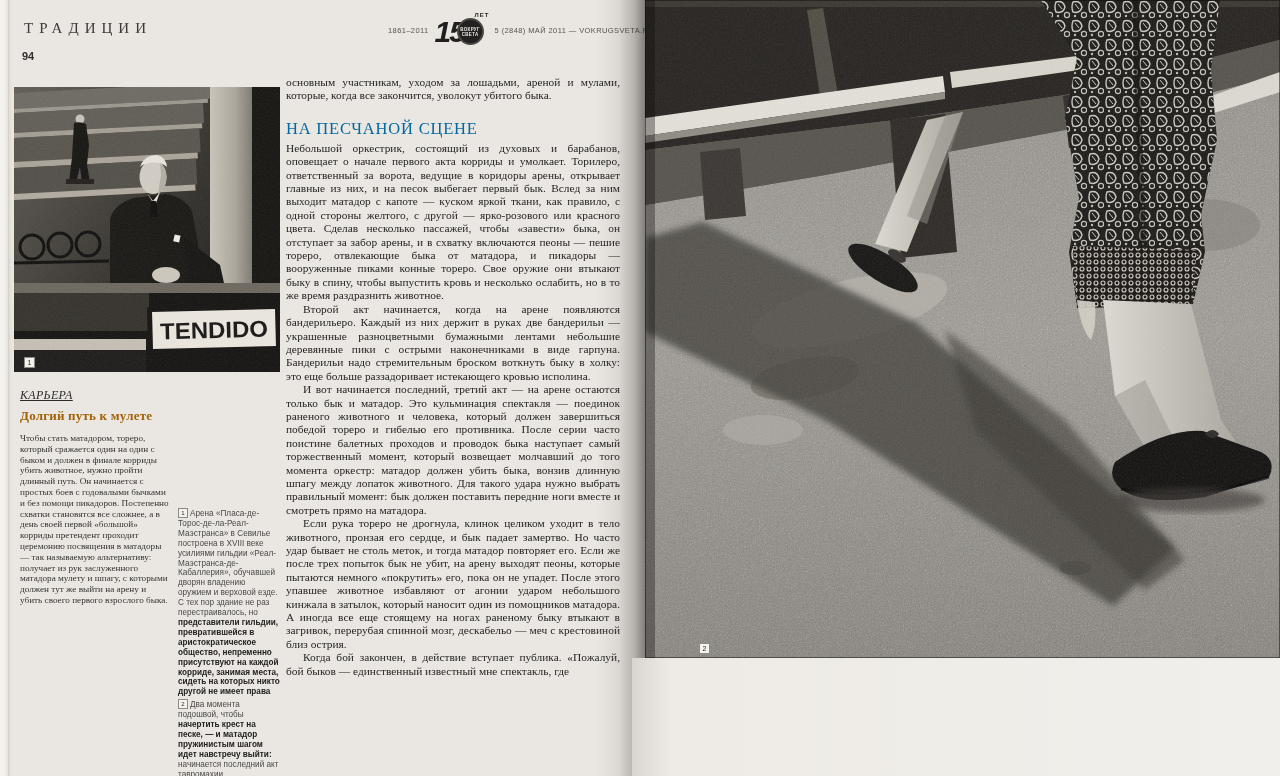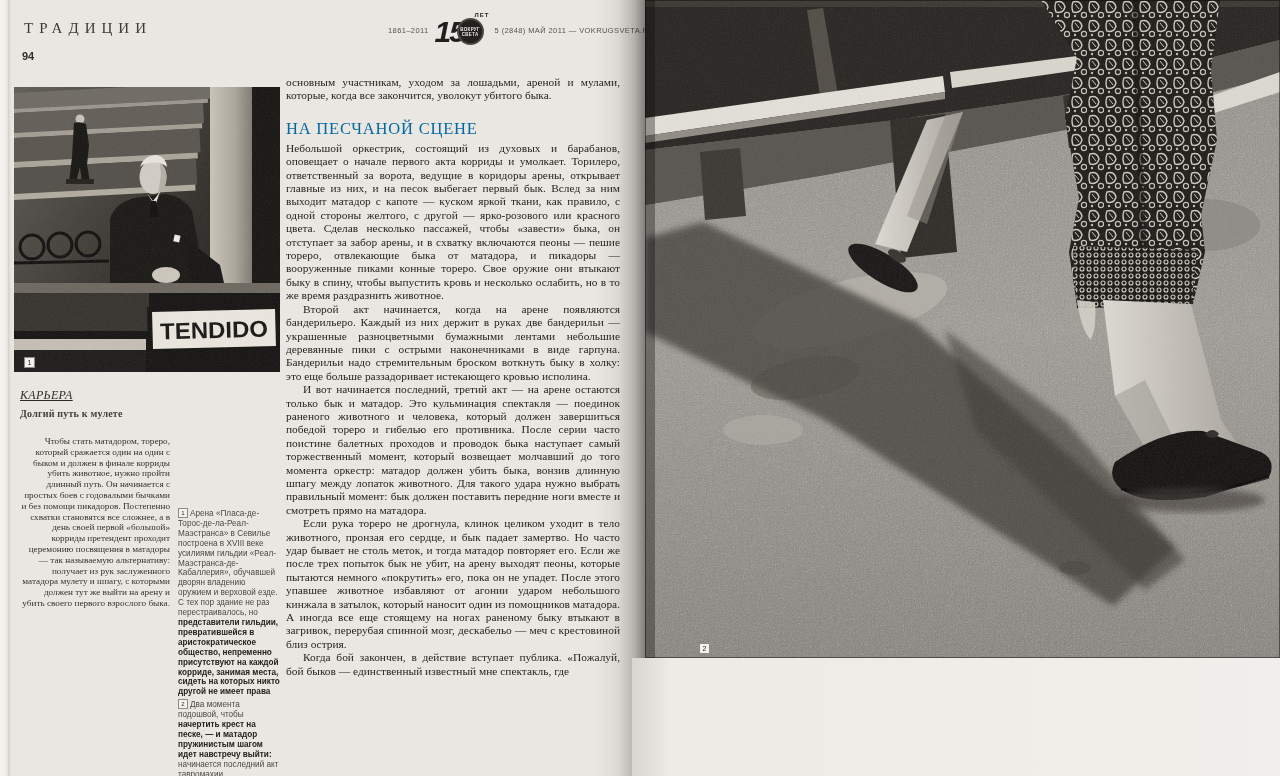--- a/index.html
+++ b/index.html
@@ -56,23 +56,23 @@
   .marker-1{left:24px;top:357px;}
   .marker-2{left:699px;top:643px;}
 
   
   .sidebar{position:absolute;left:20px;top:388px;width:150px;}
   .sidebar .sb-rubric{
     font-style:italic;font-size:12px;color:#2c2b29;text-decoration:underline;
     letter-spacing:.3px;margin-bottom:5px;
   }
   .sidebar .sb-title{
-    font-weight:bold;font-size:10px;color:#404040;letter-spacing:.2px;margin-bottom:17px;
-  }
-  .sidebar .sb-body{font-size:9.2px;line-height:10.8px;color:#33322f;text-align:right;}
+    font-weight:bold;font-size:13px;color:#a16207;letter-spacing:.2px;margin-bottom:9px;
+  }
+  .sidebar .sb-body{font-size:9.2px;line-height:10.8px;color:#33322f;text-align:left;}
 
   
   .captions{
     position:absolute;left:178px;top:508px;width:103px;
     font-family:"Liberation Sans","DejaVu Sans",sans-serif;
     font-size:8.2px;line-height:9.9px;color:#4a4947;
   }
   .captions b{color:#232220;margin-top:36px;}
   .cap-num{
     display:inline-block;width:8px;height:8px;border:1px solid #8d8a84;background:#f4f2ee;

